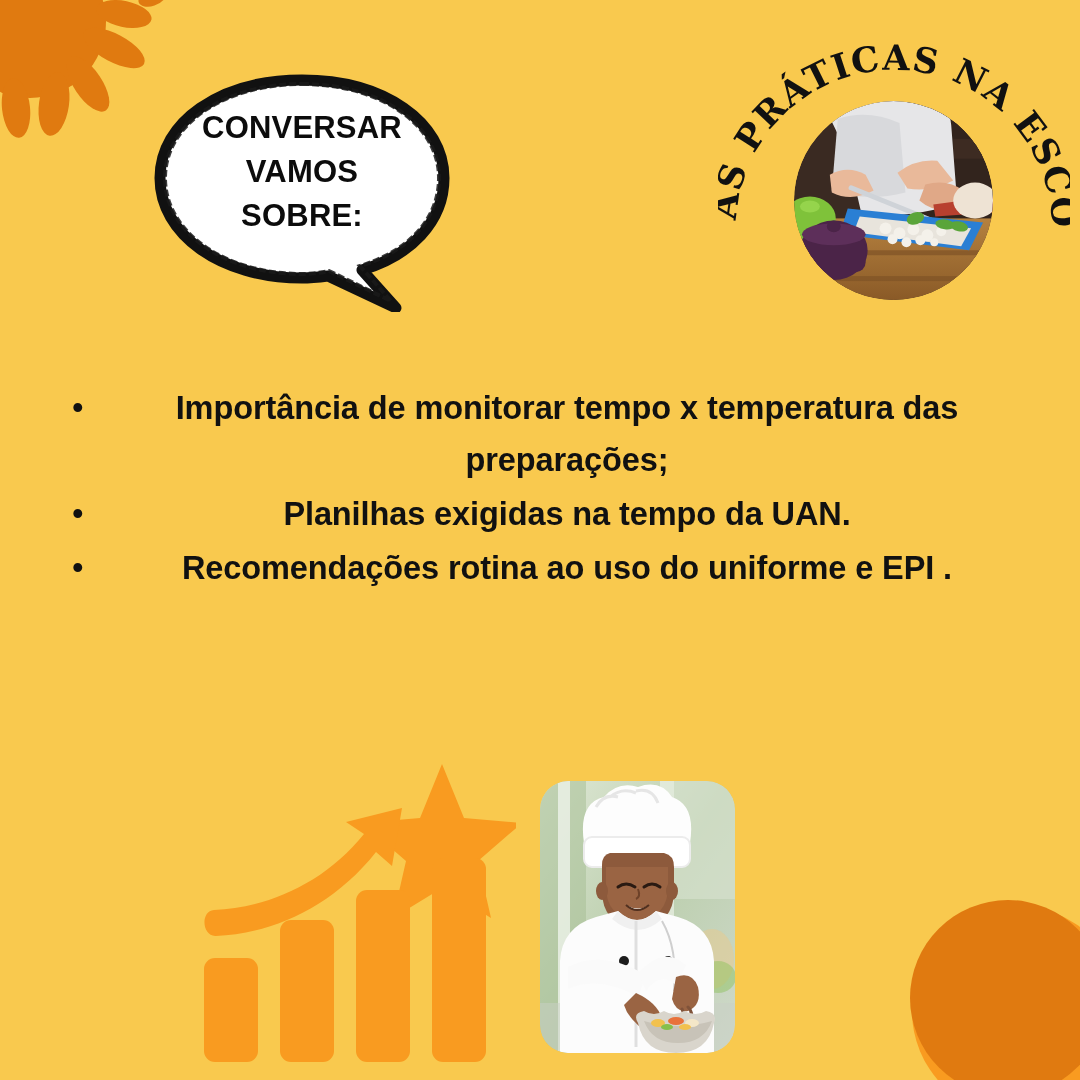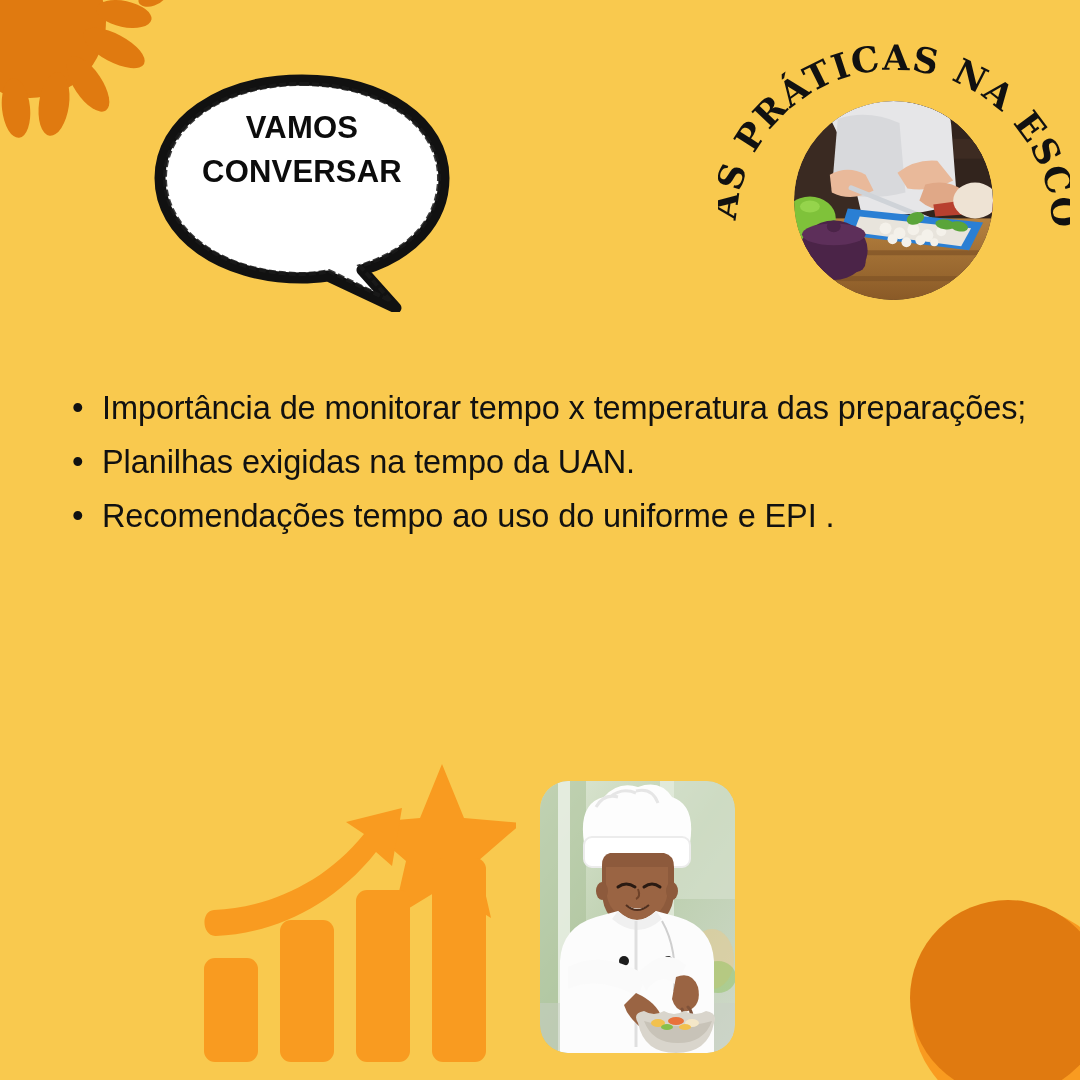--- a/index.html
+++ b/index.html
@@ -69,22 +69,23 @@
     display:flex; align-items:flex-start;
     margin-bottom:2px;
   }
   .bullet-dot{
     flex:0 0 auto;
     width:30px; text-align:left;
     font-size:33px; line-height:52px;
   }
   .bullet-text{
     flex:1 1 auto;
-    font-size:32.5px; font-weight:normal; line-height:52px;
+    font-size:32.5px; font-weight:bold; line-height:52px;
     letter-spacing:-.1px;
+    text-align:center;
   }
 
   
   #growth-chart-icon{
     position:absolute; left:196px; top:762px;
     width:320px; height:300px;
   }
   #growth-chart-icon svg{ width:100%; height:100%; display:block; }
 
   
@@ -118,22 +119,23 @@
 </div>
 
 <div id="speech-bubble">
   <svg viewBox="0 0 300 240" xmlns="http://www.w3.org/2000/svg" aria-hidden="true">
     <path d="M150 8 C232 8 292 50 292 106 C292 150 258 184 210 198 L244 236 L176 204
              C168 205 159 206 150 206 C68 206 8 162 8 106 C8 50 68 8 150 8 Z" fill="#FFFFFF" stroke="#111111" stroke-width="11" stroke-linejoin="round"></path>
     <path d="M150 12 C228 12 287 52 287 106 C287 148 255 180 208 194 L239 229 L177 199
              C168 201 159 202 150 202 C72 202 13 160 13 106 C13 52 72 12 150 12 Z" fill="none" stroke="#1a1a1a" stroke-width="4" stroke-dasharray="7 3" opacity=".85"></path>
   </svg>
   <div id="speech-bubble-text">
+    <div>CONVERSAR</div>
     <div>VAMOS</div>
-    <div>CONVERSAR</div>
+    <div>SOBRE:</div>
   </div>
 </div>
 
 <div id="badge">
   <svg id="badge-ring-text" viewBox="0 0 352 310" xmlns="http://www.w3.org/2000/svg" aria-hidden="true">
     <defs>
       <path id="badge-arc" d="M 18 212 A 158 158 0 0 1 334 212" fill="none"></path>
     </defs>
     <text>
       <textPath href="#badge-arc" startOffset="50%" text-anchor="middle">BOAS PRÁTICAS NA ESCOLA</textPath>
@@ -202,21 +204,21 @@
   <div class="bullet-row">
     <span class="bullet-dot">•</span>
     <span class="bullet-text">Importância de monitorar tempo x temperatura das preparações;</span>
   </div>
   <div class="bullet-row">
     <span class="bullet-dot">•</span>
     <span class="bullet-text">Planilhas exigidas na tempo da UAN.</span>
   </div>
   <div class="bullet-row">
     <span class="bullet-dot">•</span>
-    <span class="bullet-text">Recomendações tempo ao  uso do uniforme e EPI .</span>
+    <span class="bullet-text">Recomendações rotina ao  uso do uniforme e EPI .</span>
   </div>
 </div>
 
 <div id="growth-chart-icon">
   <svg viewBox="0 0 320 300" xmlns="http://www.w3.org/2000/svg" aria-hidden="true">
     <g fill="#F99B20">
       <path d="M246 2 L268 56 L326 61 L282 99 L295 156 L246 126 L197 156 L210 99 L166 61 L224 56 Z"></path>
       <path d="M18 148 C70 146 128 122 168 72 L150 60 L206 46 L196 104 L180 90
                C136 146 74 172 20 174 C6 175 4 149 18 148 Z"></path>
       <rect x="8" y="196" width="54" height="104" rx="11"></rect>

